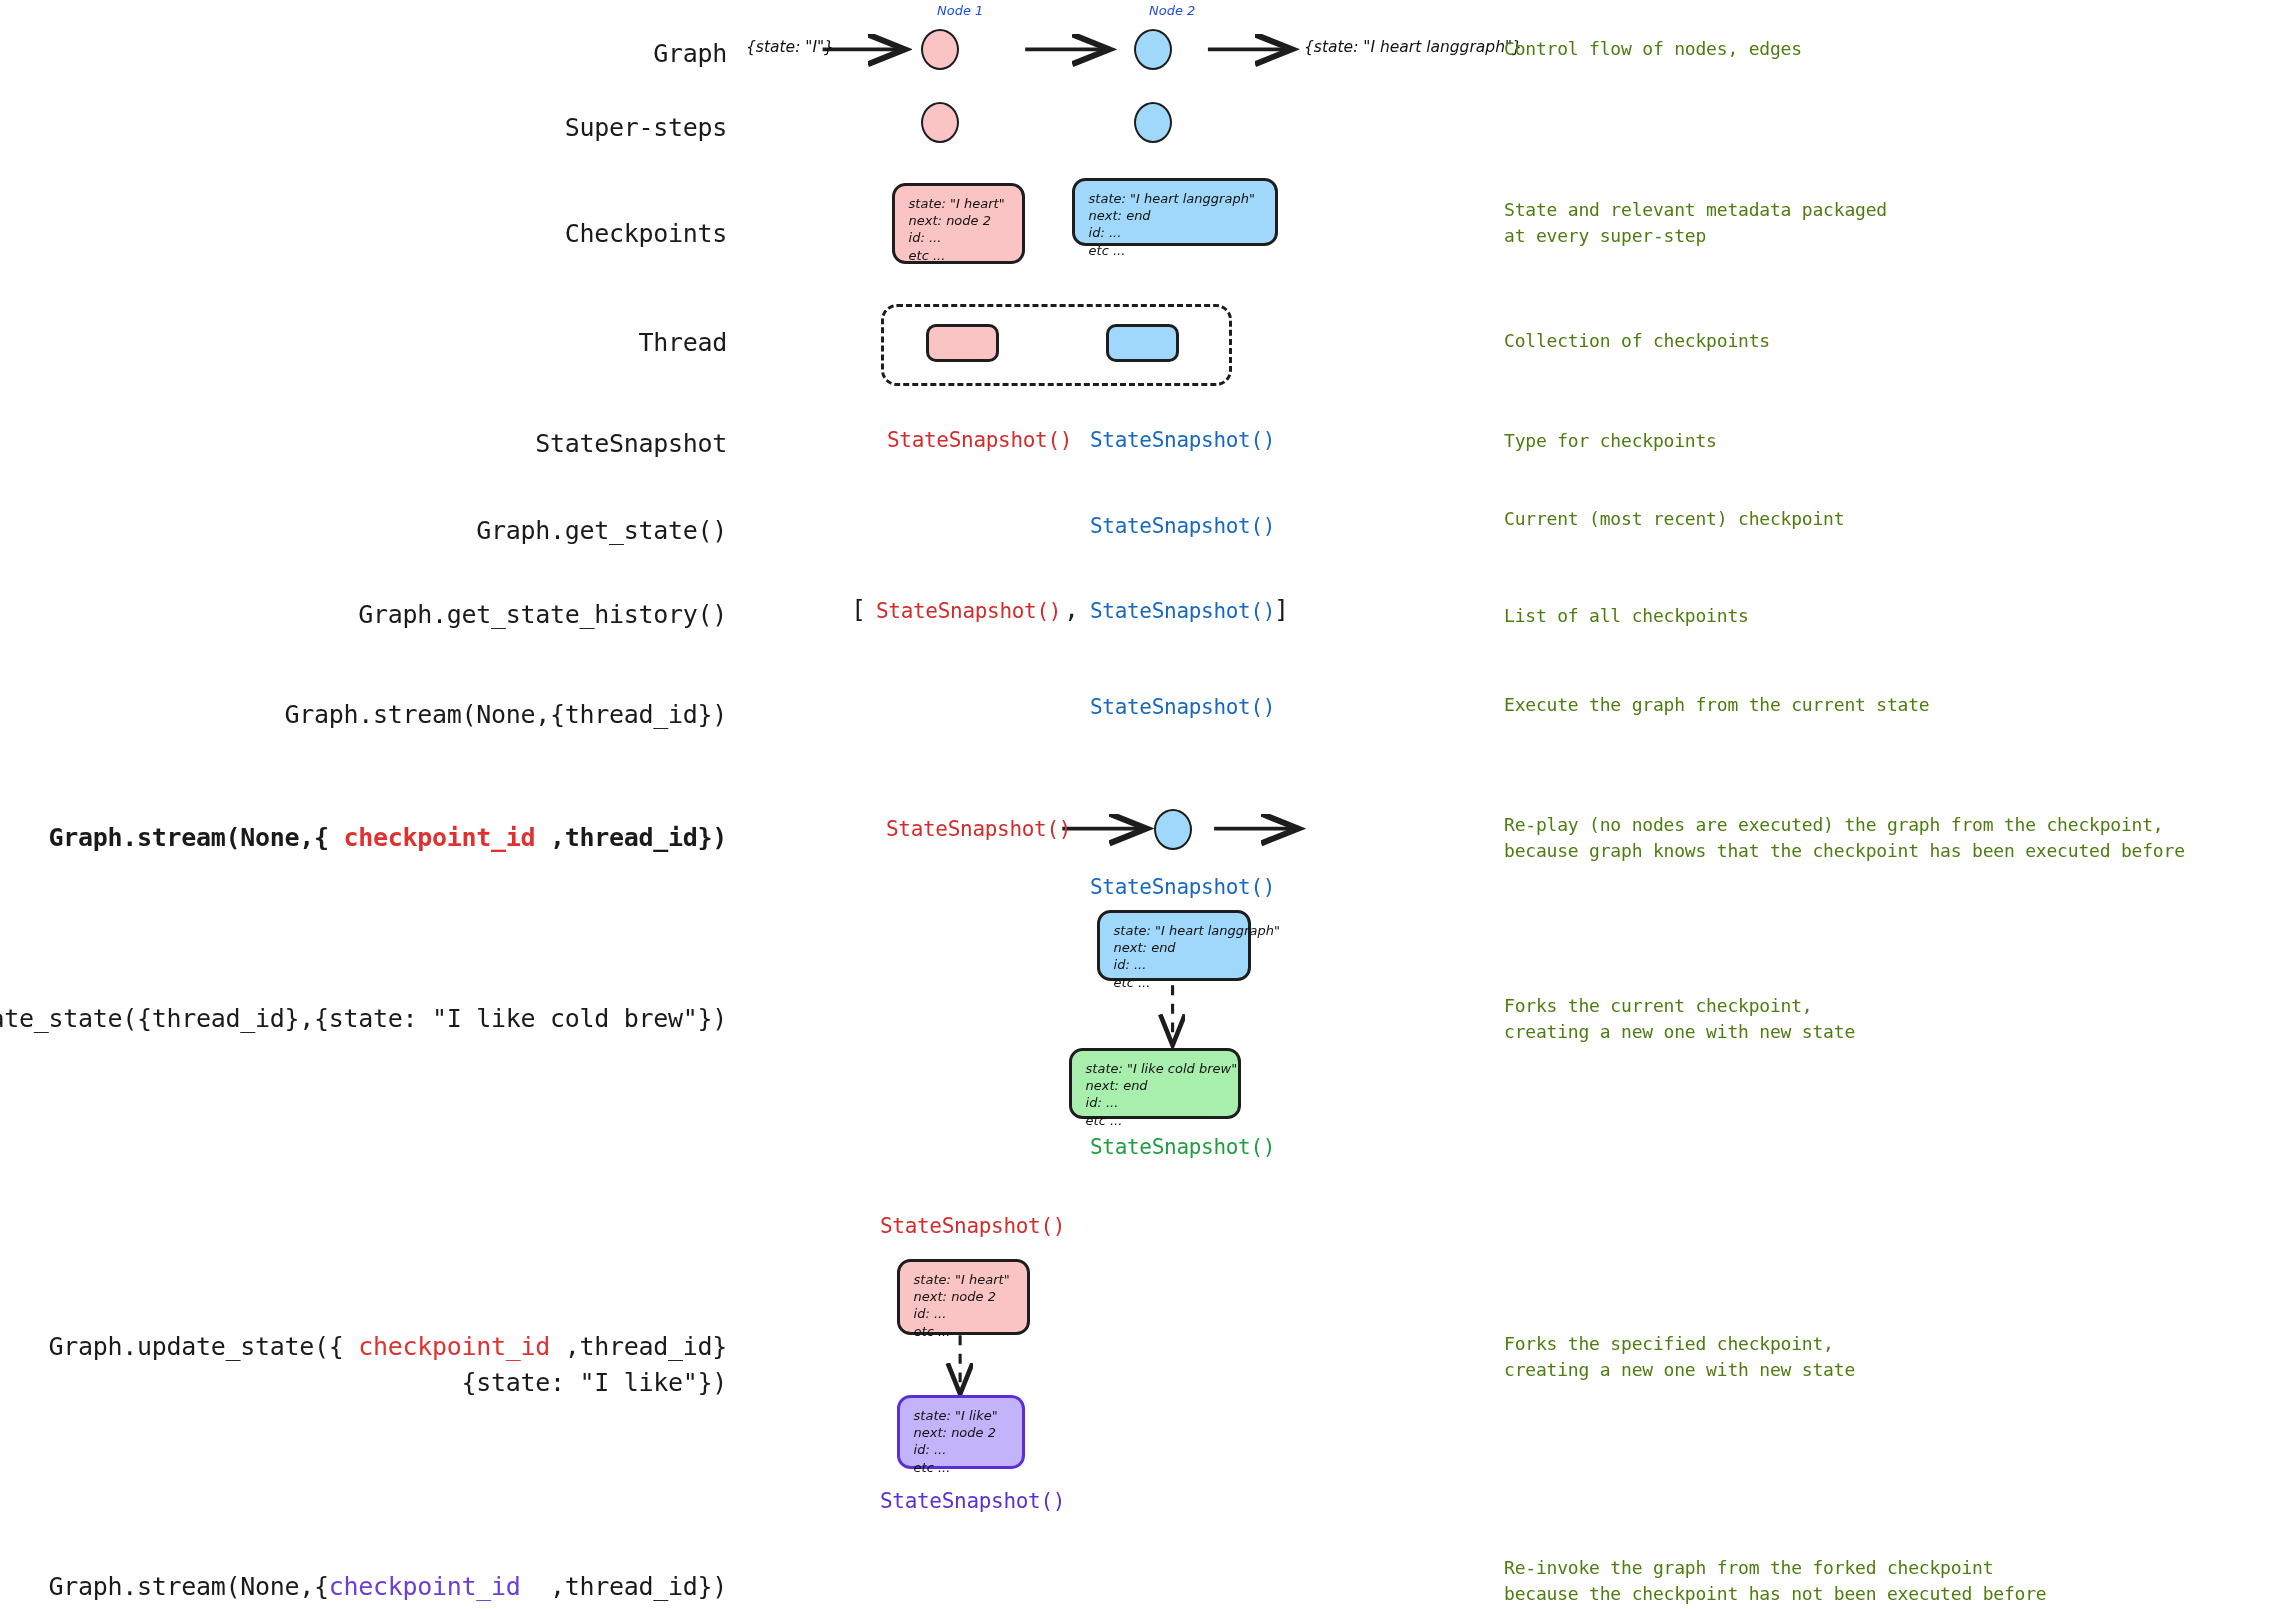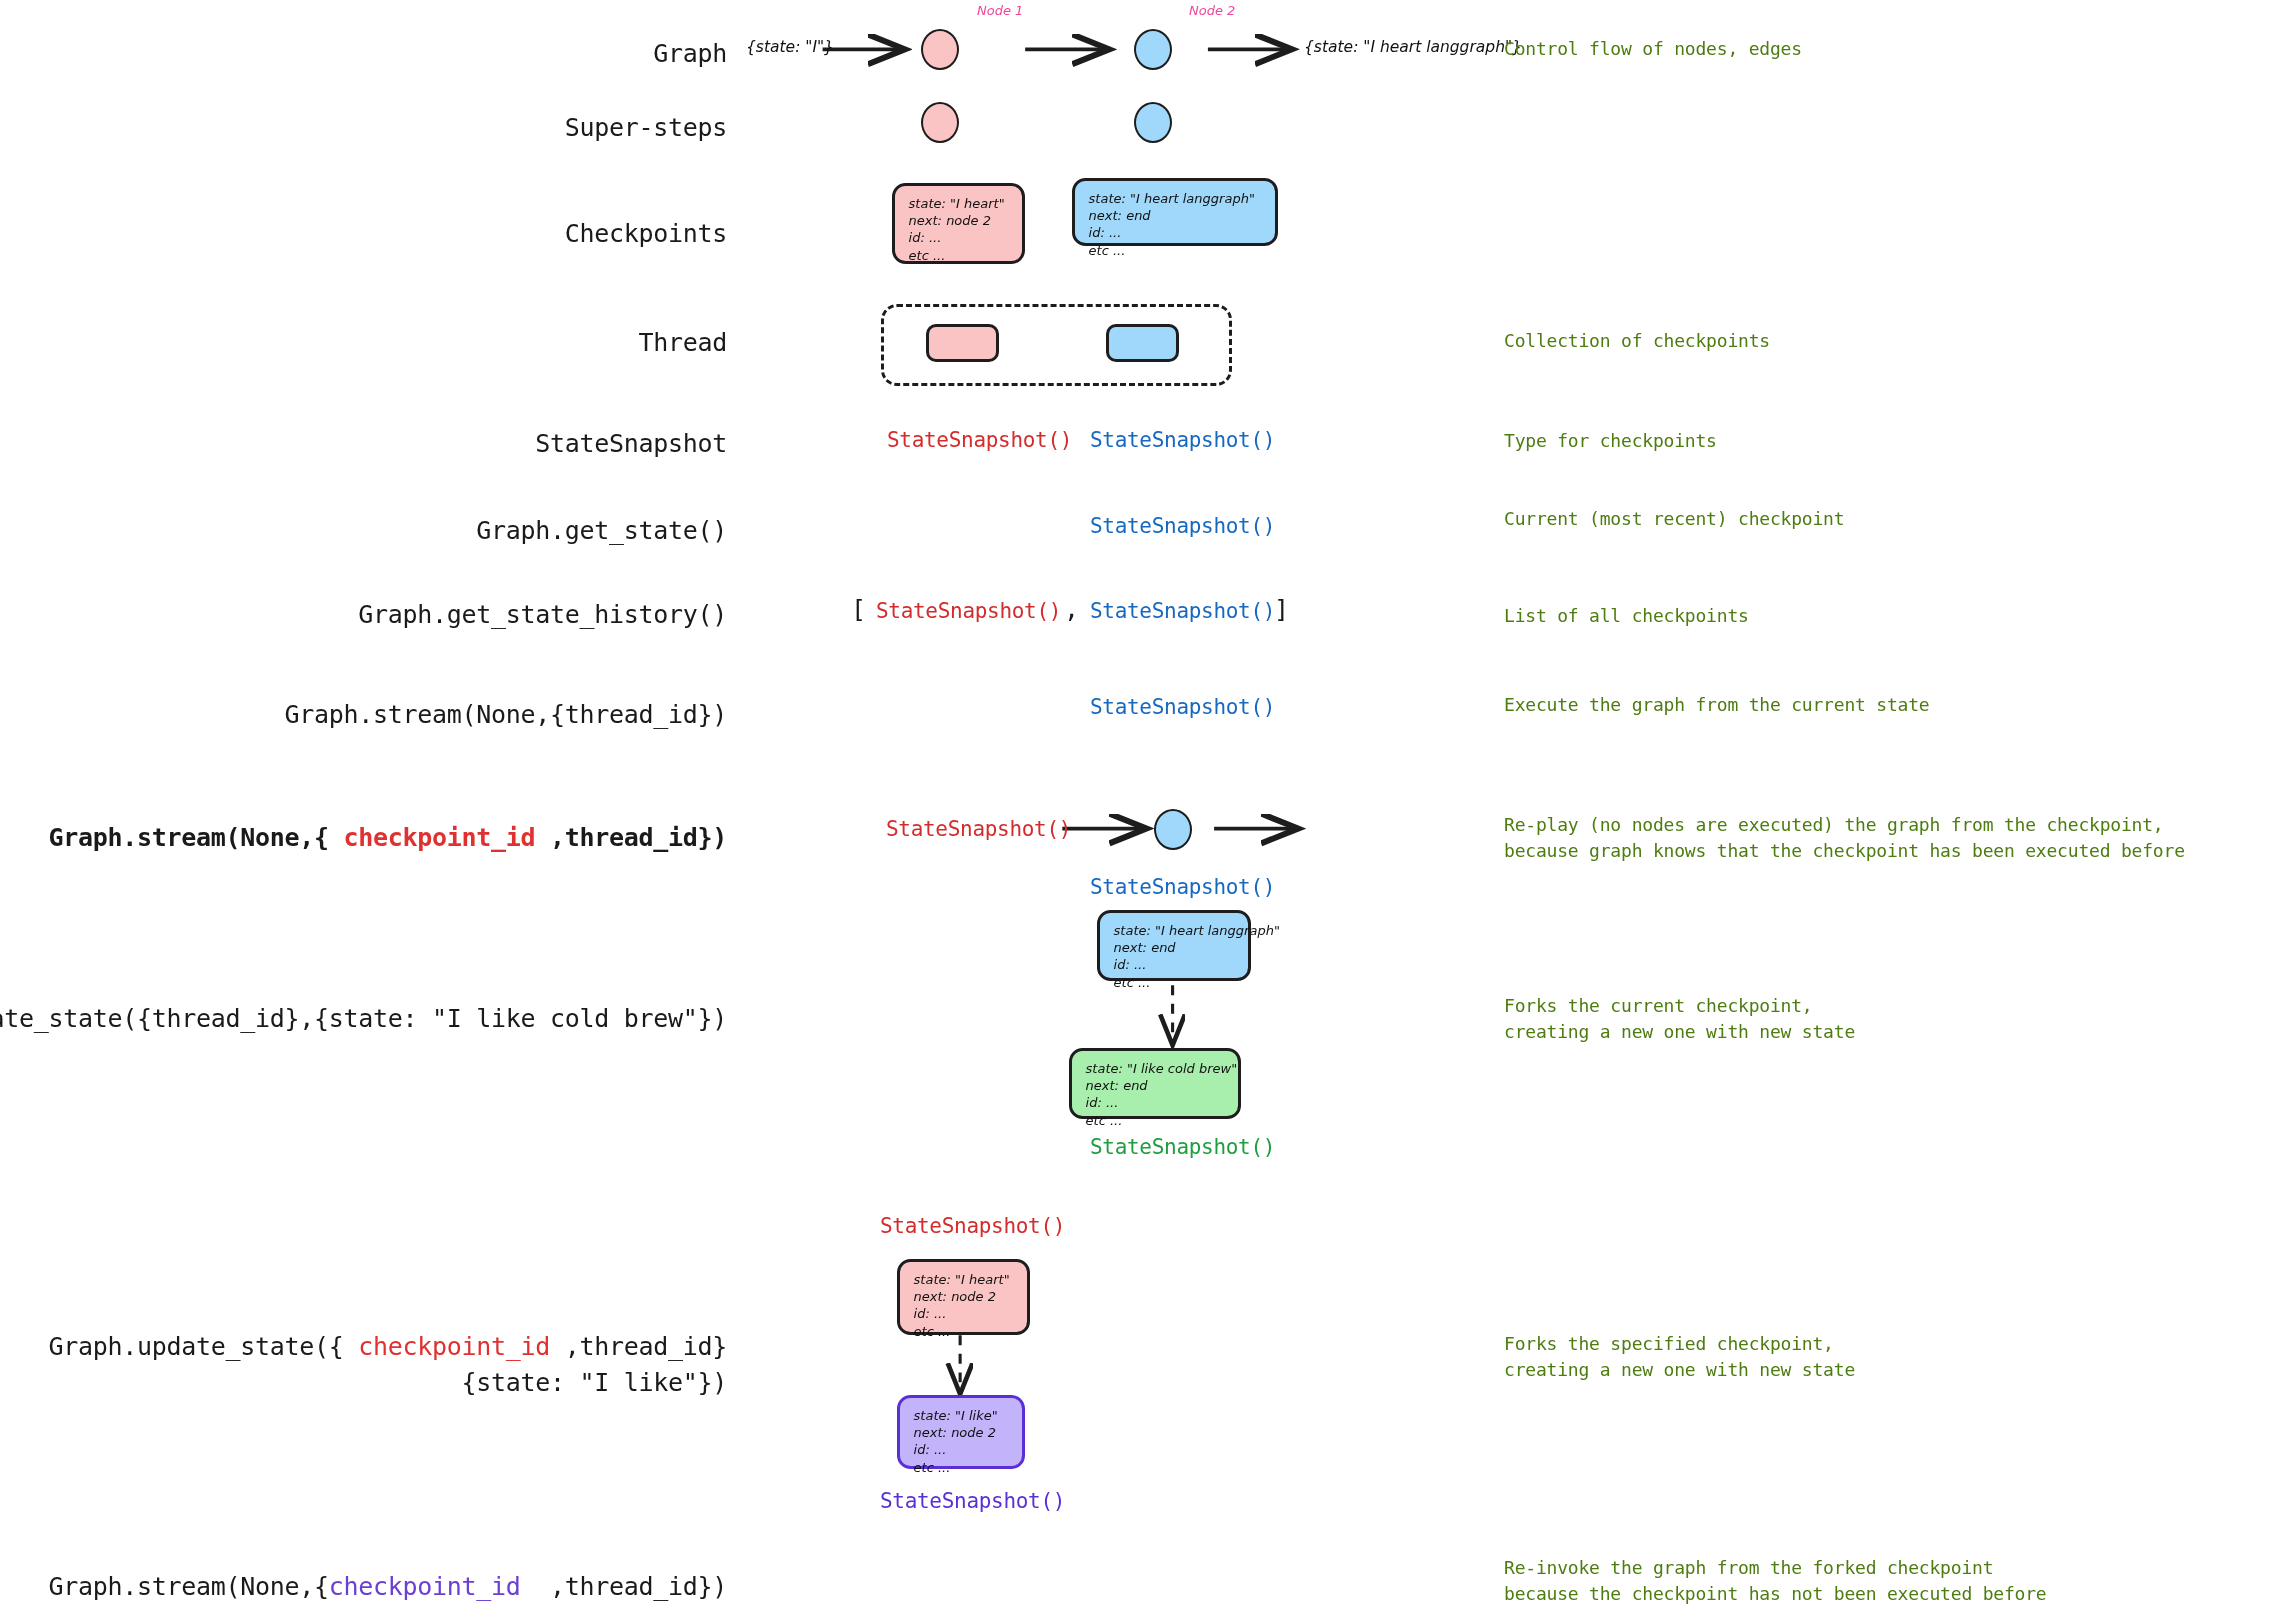--- a/index.html
+++ b/index.html
@@ -45,25 +45,24 @@
     font-family:"DejaVu Sans", sans-serif;
     font-size:15.5px;
     color:#111;
     white-space:pre;
     position:absolute;
     font-style:italic;
   }
   .hand-sm{
     font-family:"DejaVu Sans", sans-serif;
     font-size:13px;
-    color:#ec4899;
+    color:#1d4ed8;
     white-space:pre;
     position:absolute;
     font-style:italic;
-    margin-left:40px;
   }
 
   
   .node{
     position:absolute;
     width:38px;height:41px;
     border-radius:50%;
     border:2.5px solid #1d1d1d;
     box-sizing:border-box;
   }
@@ -190,20 +189,22 @@
   <div class="card pink" style="left:892px;top:183px;width:133px;height:81px;">state: "I heart"
 next: node 2
 id: ...
 etc ...</div>
 
   <div class="card blue" style="left:1072px;top:178px;width:206px;height:68px;">state: "I heart langgraph"
 next: end
 id: ...
 etc ...</div>
 
+  <div class="desc" style="top:197px;">State and relevant metadata packaged
+at every super-step</div>
 
   <div class="lbl" style="top:325px;">Thread</div>
 
   <div class="dashed" style="left:881px;top:304px;width:351px;height:82px;"></div>
   <div class="chip pink" style="left:926px;top:324px;"></div>
   <div class="chip blue" style="left:1106px;top:324px;"></div>
 
   <div class="desc" style="top:328px;">Collection of checkpoints</div>
 
   <div class="lbl" style="top:426px;margin-left:30px;">StateSnapshot</div>

